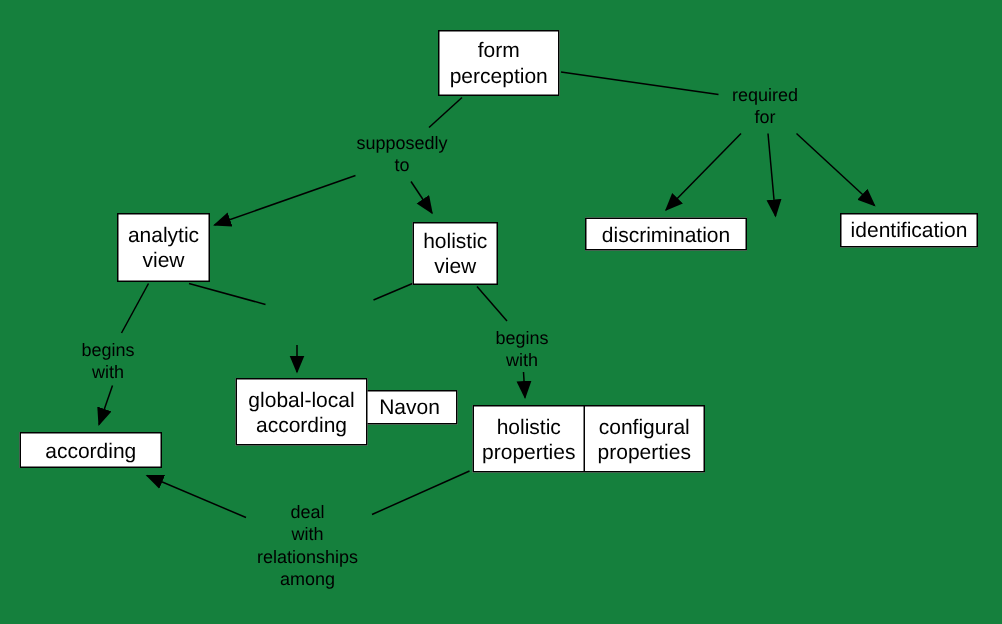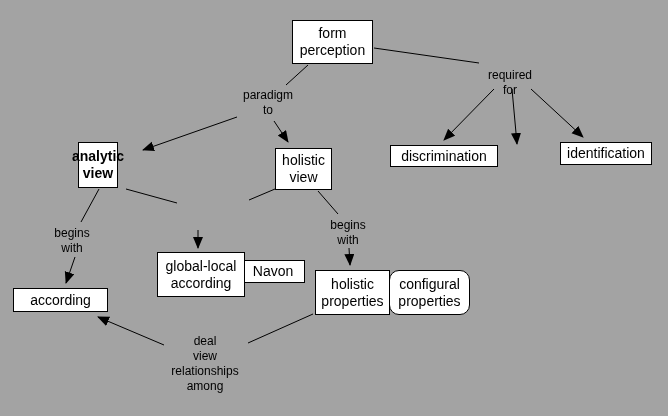--- a/index.html
+++ b/index.html
@@ -1,17 +1,17 @@
 <!DOCTYPE html>
 <html><head>
 <meta charset="utf-8">
 <style>
   html, body { margin:0; padding:0; background:#ffffff; }
   .canvas {
-    position:relative; width:668px; height:416px; background:#a3a3a3;
+    position:relative; width:668px; height:416px; background:#15803d;
     font-family:"Liberation Sans", sans-serif; color:#000000; overflow:hidden;
   }
   svg.edge-layer { position:absolute; left:0; top:0; z-index:5; }
   .node {
     position:absolute; box-sizing:border-box; background:#ffffff;
     border:1px solid #000000; display:flex; align-items:center; justify-content:center;
     text-align:center; font-size:14px; line-height:17px; white-space:pre-line; z-index:10;
   }
   .label {
     position:absolute; text-align:center; font-size:12px; line-height:15px;
@@ -46,55 +46,55 @@
       <line x1="318" y1="191" x2="338" y2="214"></line>
       <line x1="349" y1="248" x2="350" y2="265" marker-end="url(#arrow)"></line>
       <line x1="164" y1="345" x2="98" y2="317" marker-end="url(#arrow)"></line>
       <line x1="248" y1="343" x2="313" y2="314"></line>
     </g>
   </svg>
 
   <div class="node" style="left:292px; top:20px; width:81px; height:44px;">form
 perception</div>
 
-  <div class="node" style="left:78px; top:142px; width:40px; height:46px;font-weight:bold;">analytic
+  <div class="node" style="left:78px; top:142px; width:62px; height:46px;">analytic
 view</div>
 
   <div class="node" style="left:275px; top:148px; width:57px; height:42px;">holistic
 view</div>
 
   <div class="node" style="left:370px; top:145px; width:108px; height:22px; z-index:13;margin-left:20px;">discrimination</div>
 
 
   <div class="node" style="left:560px; top:142px; width:92px; height:23px; z-index:11;text-align:center;">identification</div>
 
   <div class="node" style="left:241px; top:260px; width:64px; height:23px; z-index:9;">Navon</div>
 
   <div class="node" style="left:157px; top:252px; width:88px; height:45px; z-index:10;">global-local
 according</div>
 
   <div class="node" style="left:13px; top:288px; width:95px; height:24px;">according</div>
 
   <div class="node" style="left:315px; top:270px; width:75px; height:45px; z-index:10;">holistic
 properties</div>
 
-  <div class="node" style="left:389px; top:270px; width:81px; height:45px; z-index:9;border-radius:10px;">configural
+  <div class="node" style="left:389px; top:270px; width:81px; height:45px; z-index:9;">configural
 properties</div>
 
-  <div class="label" style="left:236px; top:88px; width:64px;">paradigm
+  <div class="label" style="left:236px; top:88px; width:64px;">supposedly
 to</div>
 
-  <div class="label" style="left:478px; top:56px; width:64px;margin-top:12px;">required
+  <div class="label" style="left:478px; top:56px; width:64px;">required
 for</div>
 
 
   <div class="label" style="left:42px; top:226px; width:60px;">begins
 with</div>
 
   <div class="label" style="left:318px; top:218px; width:60px;">begins
 with</div>
 
   <div class="label deal-label" style="left:158px; top:334px; width:94px;">deal
-view
+with
 relationships
 among</div>
 
 </div>
 
 </body></html>

